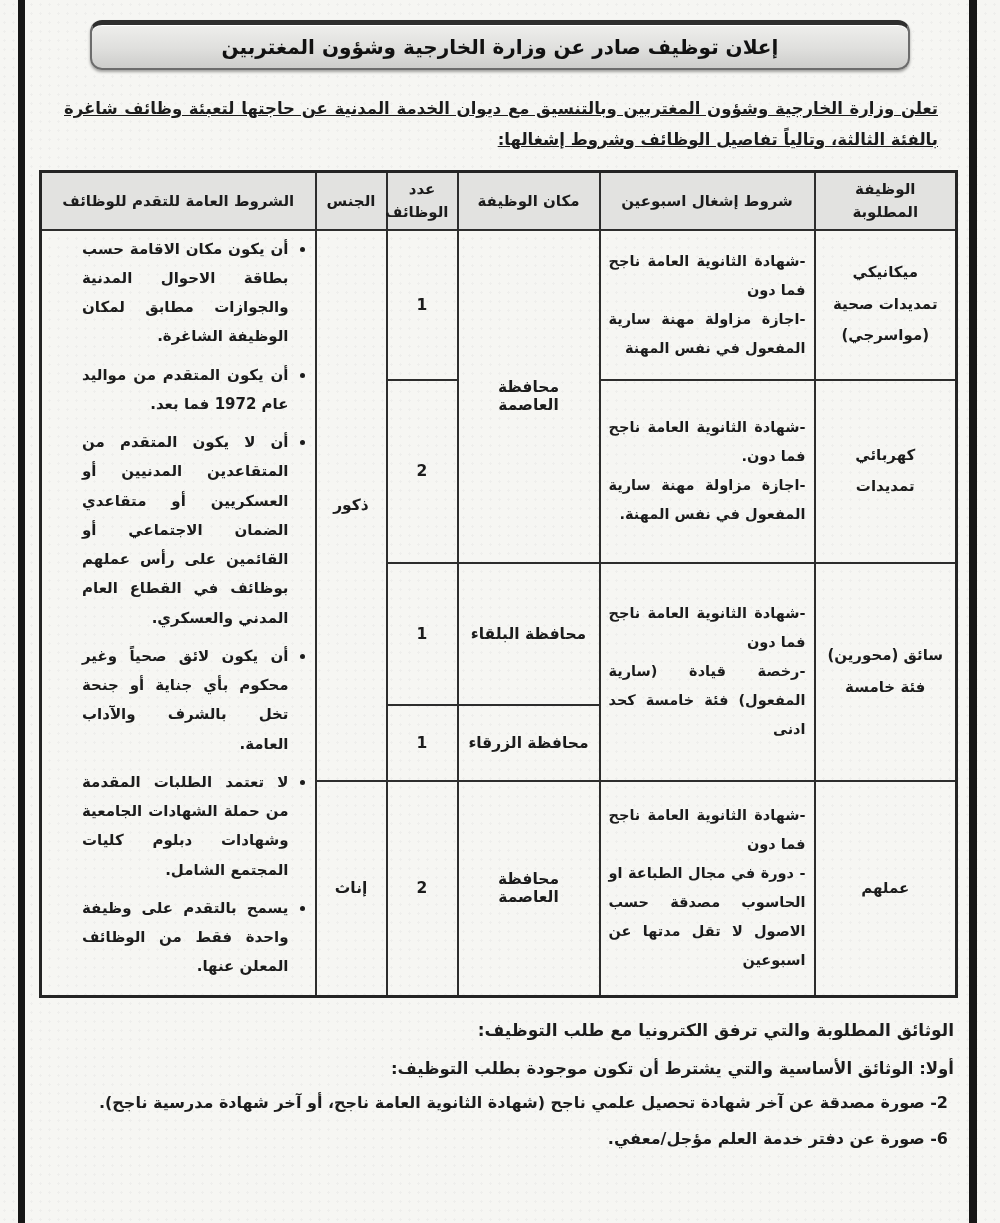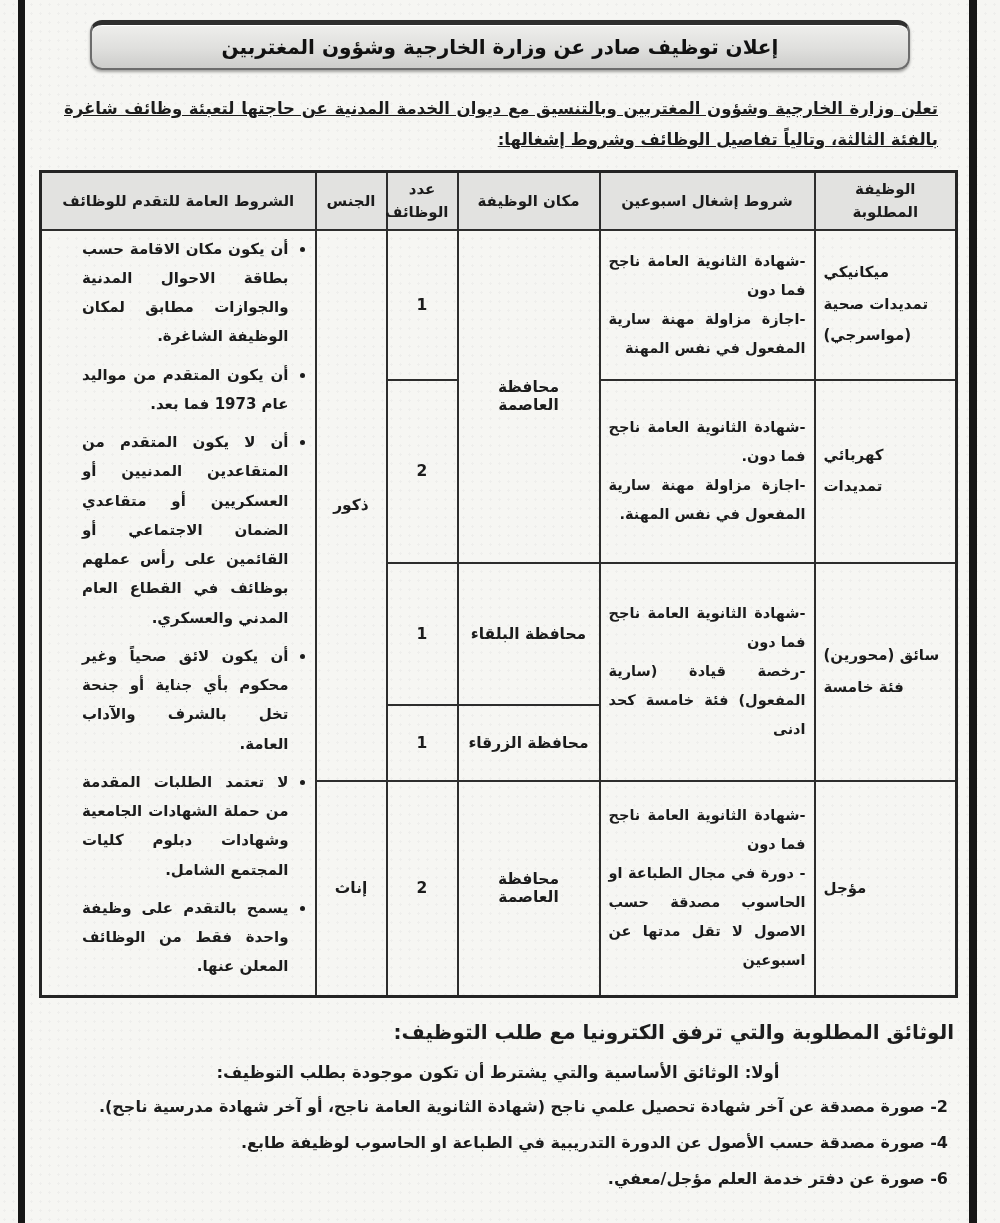--- a/index.html
+++ b/index.html
@@ -61,21 +61,21 @@
     padding: 4px 8px;
     vertical-align: middle;
   }
   table.jobs th {
     background: #e2e2e0;
     font-size: 15px;
     text-align: center;
     line-height: 1.5;
   }
   td.job {
-    text-align: left;
+    text-align: center;
     font-size: 15px;
     line-height: 2.1;
     padding: 6px 10px;
   }
   td.req {
     white-space: pre-line;
     text-align: justify;
     font-size: 14.5px;
     line-height: 2.0;
     padding: 8px 12px;
@@ -95,26 +95,25 @@
   }
   td.general li {
     font-size: 15px;
     line-height: 1.95;
     text-align: justify;
     margin-bottom: 9px;
     margin-left: 32px;
   }
   .docs-heading {
     margin: 22px 4px 0 0;
-    font-size: 20px;
+    font-size: 17px;
   }
   .docs-first {
     margin: 19px 4px 0 0;
     font-size: 16.5px;
-    text-align: center;
   }
   .docs-list { margin: 2px 10px 0 0; }
   .doc-item {
     margin: 13px 0 0 0;
     font-size: 16px;
     line-height: 1.45;
   }
 </style>
 </head>
 <body>
@@ -154,21 +153,21 @@
         <tr style="height:150px">
           <td class="job">ميكانيكي تمديدات صحية (مواسرجي)</td>
           <td class="req">-شهادة الثانوية العامة ناجح فما دون
 -اجازة مزاولة مهنة سارية المفعول في نفس المهنة</td>
           <td class="ctr" rowspan="2">محافظة العاصمة</td>
           <td class="ctr">1</td>
           <td class="ctr" rowspan="4">ذكور</td>
           <td class="general" rowspan="5">
             <ul>
               <li>أن يكون مكان الاقامة حسب بطاقة الاحوال المدنية والجوازات مطابق لمكان الوظيفة الشاغرة.</li>
-              <li>أن يكون المتقدم من مواليد عام 1973 فما بعد.</li>
+              <li>أن يكون المتقدم من مواليد عام 1972 فما بعد.</li>
               <li>أن لا يكون المتقدم من المتقاعدين المدنيين أو العسكريين أو متقاعدي الضمان الاجتماعي أو القائمين على رأس عملهم بوظائف في القطاع العام المدني والعسكري.</li>
               <li>أن يكون لائق صحياً وغير محكوم بأي جناية أو جنحة تخل بالشرف والآداب العامة.</li>
               <li>لا تعتمد الطلبات المقدمة من حملة الشهادات الجامعية وشهادات دبلوم كليات المجتمع الشامل.</li>
               <li>يسمح بالتقدم على وظيفة واحدة فقط من الوظائف المعلن عنها.</li>
             </ul>
           </td>
         </tr>
         <tr style="height:183px">
           <td class="job">كهربائي تمديدات</td>
           <td class="req">-شهادة الثانوية العامة ناجح فما دون.
@@ -180,33 +179,32 @@
           <td class="req" rowspan="2">-شهادة الثانوية العامة ناجح فما دون
 -رخصة قيادة (سارية المفعول) فئة خامسة كحد ادنى</td>
           <td class="ctr">محافظة البلقاء</td>
           <td class="ctr">1</td>
         </tr>
         <tr style="height:75px">
           <td class="ctr">محافظة الزرقاء</td>
           <td class="ctr">1</td>
         </tr>
         <tr style="height:215px">
-          <td class="job">مؤجل</td>
+          <td class="job">عملهم</td>
           <td class="req">-شهادة الثانوية العامة ناجح فما دون
 - دورة في مجال الطباعة او الحاسوب مصدقة حسب الاصول لا تقل مدتها عن اسبوعين</td>
           <td class="ctr">محافظة العاصمة</td>
           <td class="ctr">2</td>
           <td class="ctr">إناث</td>
         </tr>
       </tbody>
     </table>
 
     <p class="docs-heading">الوثائق المطلوبة والتي ترفق الكترونيا مع طلب التوظيف:</p>
     <p class="docs-first">أولا: الوثائق الأساسية والتي يشترط أن تكون موجودة بطلب التوظيف:</p>
 
     <div class="docs-list">
       <p class="doc-item">2- صورة مصدقة عن آخر شهادة تحصيل علمي ناجح (شهادة الثانوية العامة ناجح، أو آخر شهادة مدرسية ناجح).</p>
-      <p class="doc-item">4- صورة مصدقة حسب الأصول عن الدورة التدريبية في الطباعة او الحاسوب لوظيفة طابع.</p>
       <p class="doc-item">6- صورة عن دفتر خدمة العلم مؤجل/معفي.</p>
     </div>
 
   </div>
 </div>
 
 </body></html>

